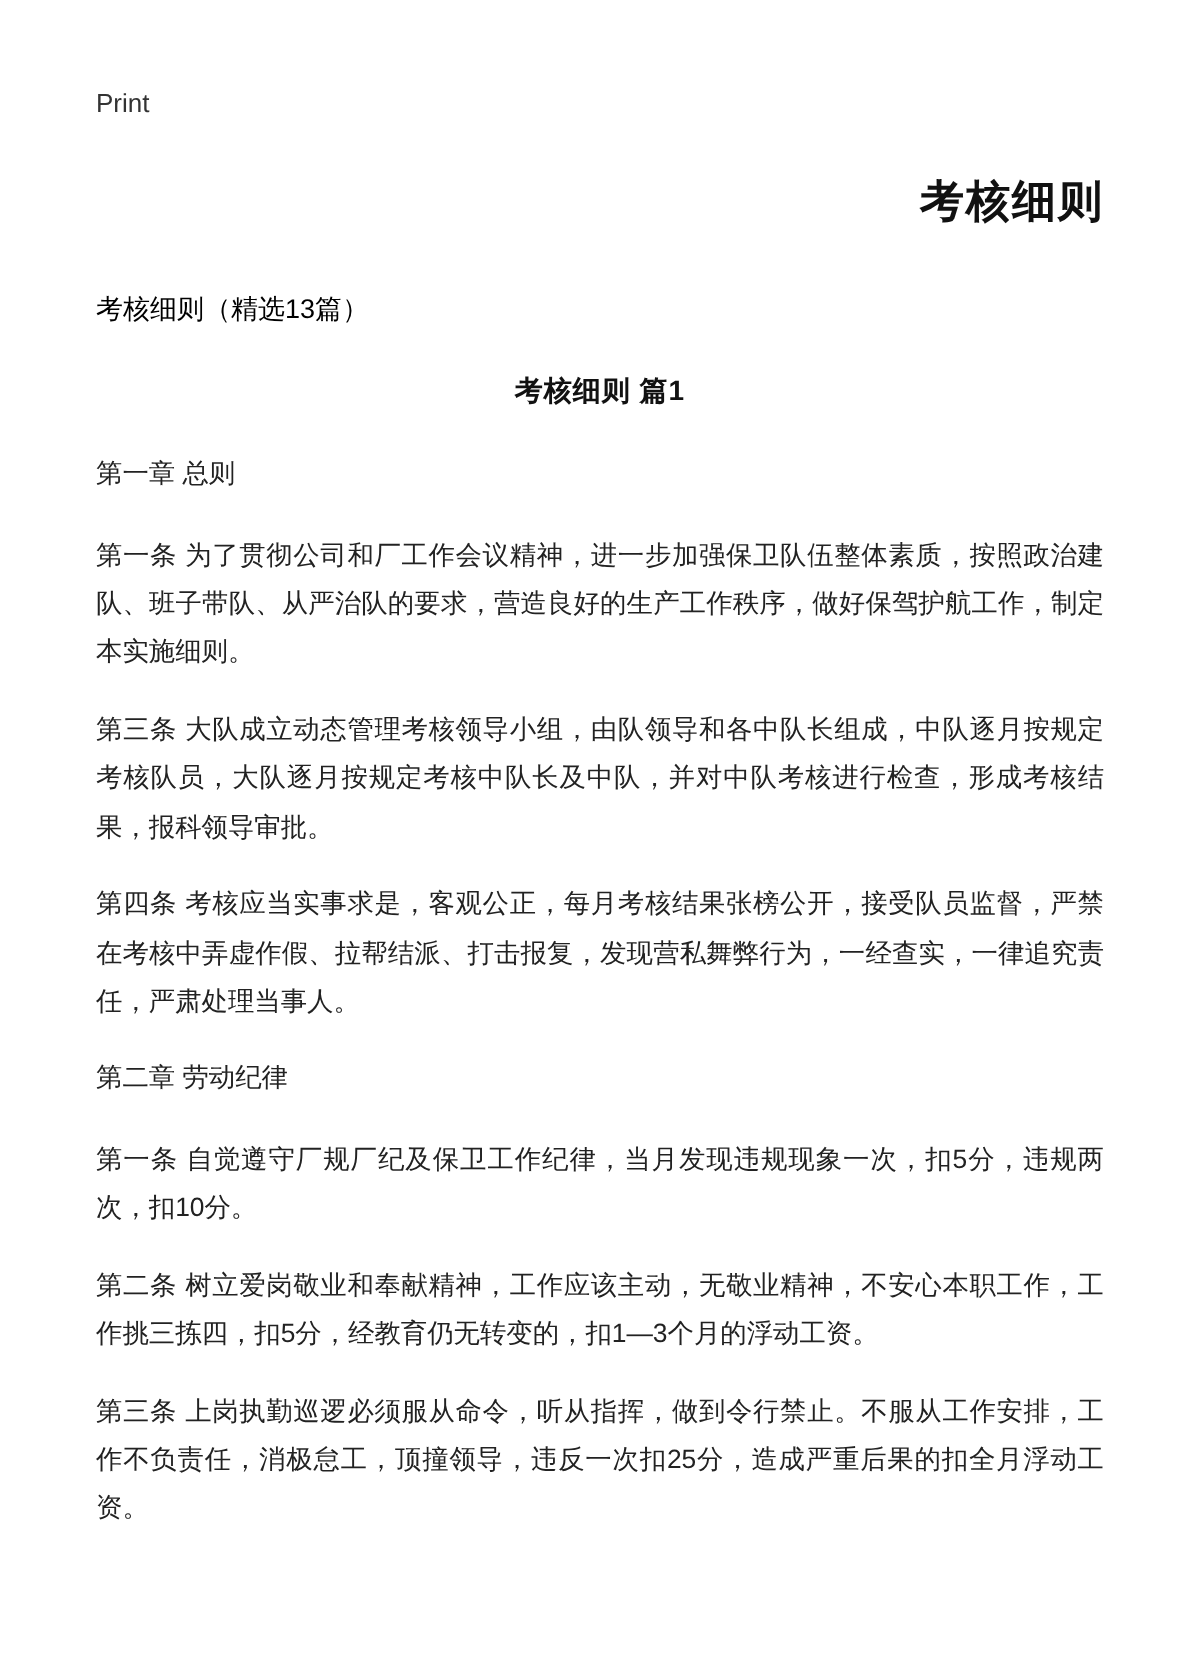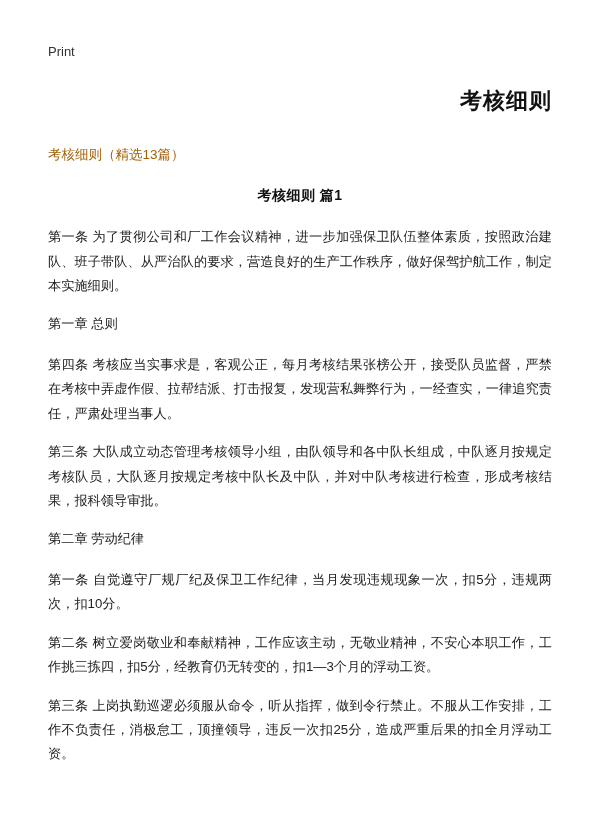--- a/index.html
+++ b/index.html
@@ -30,21 +30,21 @@
   .doc-title {
     text-align: right;
     font-size: 22px;
     font-weight: bold;
     color: #111111;
     letter-spacing: 1px;
     margin: 0 0 28px 0;
   }
   .subtitle {
     font-size: 13.5px;
-    color: #a16207;
+    color: #000000;
     margin: 0 0 22px 0;
     line-height: 1.6;
   }
   .section-head {
     font-size: 14px;
     font-weight: bold;
     color: #111111;
     margin: 0 0 20px 0;
     letter-spacing: 0.5px;
     text-align: center;
@@ -67,23 +67,23 @@
 
   <div class="print-label">Print</div>
 
   <h1 class="doc-title">考核细则</h1>
 
   <p class="subtitle">考核细则（精选13篇）</p>
 
   <p class="section-head">考核细则 篇1</p>
 
   <div id="body-blocks">
+      <p class="para chapter">第一章 总则</p>
       <p class="para">第一条 为了贯彻公司和厂工作会议精神，进一步加强保卫队伍整体素质，按照政治建队、班子带队、从严治队的要求，营造良好的生产工作秩序，做好保驾护航工作，制定本实施细则。</p>
-      <p class="para chapter">第一章 总则</p>
+      <p class="para">第三条 大队成立动态管理考核领导小组，由队领导和各中队长组成，中队逐月按规定考核队员，大队逐月按规定考核中队长及中队，并对中队考核进行检查，形成考核结果，报科领导审批。</p>
       <p class="para">第四条 考核应当实事求是，客观公正，每月考核结果张榜公开，接受队员监督，严禁在考核中弄虚作假、拉帮结派、打击报复，发现营私舞弊行为，一经查实，一律追究责任，严肃处理当事人。</p>
-      <p class="para">第三条 大队成立动态管理考核领导小组，由队领导和各中队长组成，中队逐月按规定考核队员，大队逐月按规定考核中队长及中队，并对中队考核进行检查，形成考核结果，报科领导审批。</p>
       <p class="para chapter">第二章 劳动纪律</p>
       <p class="para">第一条 自觉遵守厂规厂纪及保卫工作纪律，当月发现违规现象一次，扣5分，违规两次，扣10分。</p>
       <p class="para">第二条 树立爱岗敬业和奉献精神，工作应该主动，无敬业精神，不安心本职工作，工作挑三拣四，扣5分，经教育仍无转变的，扣1—3个月的浮动工资。</p>
       <p class="para">第三条 上岗执勤巡逻必须服从命令，听从指挥，做到令行禁止。不服从工作安排，工作不负责任，消极怠工，顶撞领导，违反一次扣25分，造成严重后果的扣全月浮动工资。</p>
     </div>
 
 </div>
 
 </body></html>

